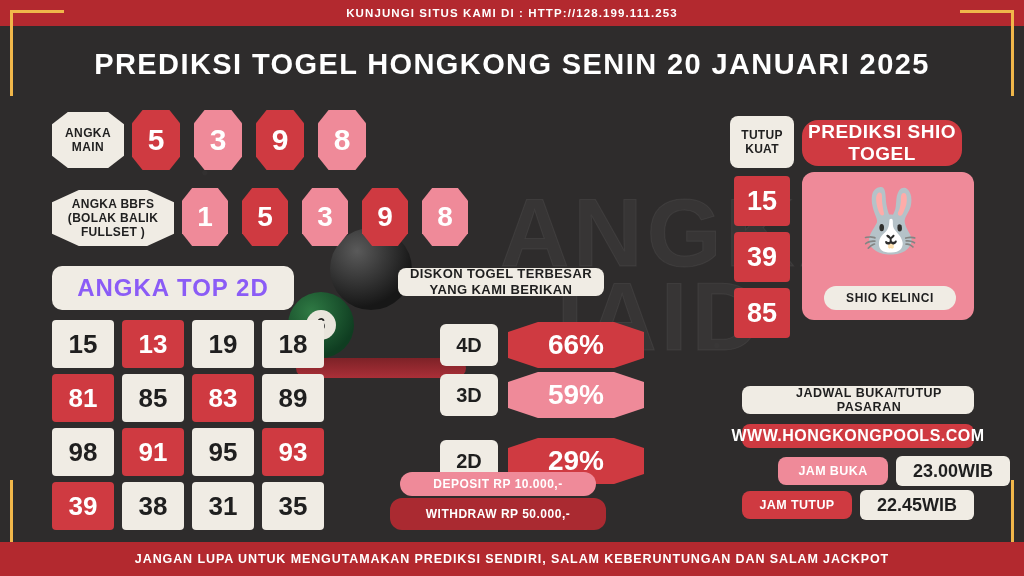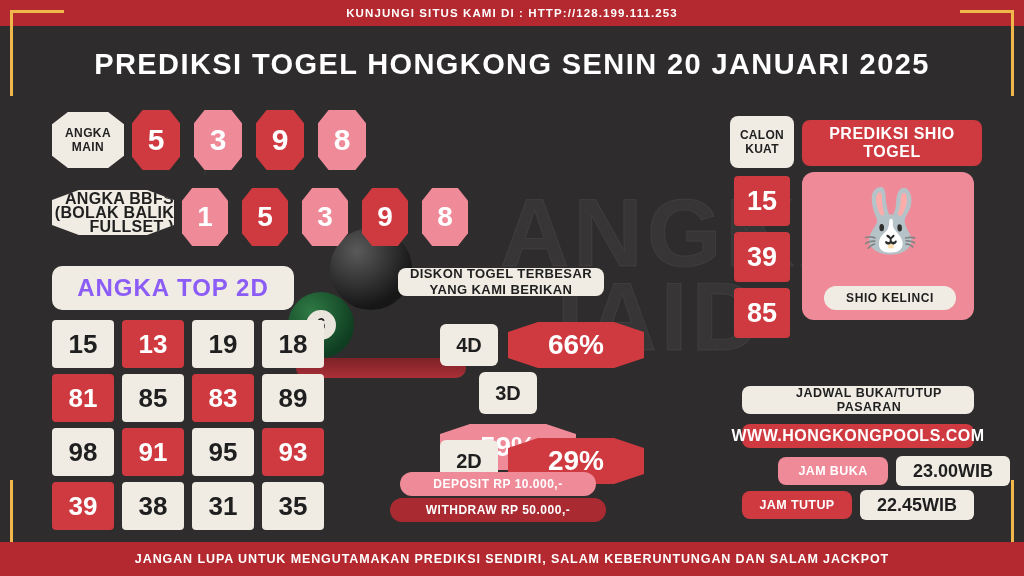--- a/index.html
+++ b/index.html
@@ -94,24 +94,23 @@
   
   .angka-main-label {
     position: absolute; top: 112px; left: 52px; width: 72px; height: 56px;
     font-size: 12px; line-height: 14px; color: #1f1f1f; letter-spacing: 0.4px;
     flex-direction: column;
   }
   .row-main { position: absolute; top: 110px; left: 132px; display: flex; gap: 14px; }
   .row-main .chip { width: 48px; height: 60px; font-size: 30px; }
 
   .bbfs-label {
-    position: absolute; top: 190px; left: 52px; width: 122px; height: 45px;
-    font-size: 16px; line-height: 14px; color: #1f1f1f; letter-spacing: 0.3px;
+    position: absolute; top: 190px; left: 52px; width: 122px; height: 56px;
+    font-size: 12px; line-height: 14px; color: #1f1f1f; letter-spacing: 0.3px;
     flex-direction: column;
-    align-items: flex-end;
   }
   .row-bbfs { position: absolute; top: 188px; left: 182px; display: flex; gap: 14px; }
   .row-bbfs .chip { width: 46px; height: 58px; font-size: 28px; }
 
   .top2d-banner {
     position: absolute; top: 266px; left: 52px; width: 242px; height: 44px;
     border-radius: 10px; font-size: 24px; color: #8b5cf6; letter-spacing: 1px;
   }
 
   .grid2d { position: absolute; top: 320px; left: 52px; display: grid;
@@ -121,41 +120,41 @@
   
   .diskon-banner {
     position: absolute; top: 268px; left: 398px; width: 206px; height: 28px;
     border-radius: 8px; font-size: 13px; line-height: 16px; color: #1f1f1f;
     flex-direction: column; letter-spacing: 0.4px;
   }
   .disk-row { position: absolute; display: flex; align-items: center; gap: 10px; padding-left: 40px; }
   .disk-tag { width: 58px; height: 42px; border-radius: 6px; font-size: 20px; }
   .disk-val { width: 136px; height: 46px; font-size: 28px; }
   .dr1 { top: 322px; left: 400px; }
-  .dr2 { top: 372px; left: 400px; flex-direction: column; }
+  .dr2 { top: 372px; left: 400px; }
   .dr3 { top: 422px; left: 400px; margin-top: 16px; }
 
   .deposit {
     position: absolute; top: 472px; left: 400px; width: 196px; height: 24px;
     border-radius: 12px; font-size: 12px; letter-spacing: 0.5px;
   }
   .withdraw {
-    position: absolute; top: 498px; left: 390px; width: 216px; height: 24px;
+    position: absolute; top: 498px; left: 390px; width: 216px; height: 32px;
     border-radius: 12px; font-size: 12px; letter-spacing: 0.5px;
   }
 
   
   .calon-label {
     position: absolute; top: 116px; left: 730px; width: 64px; height: 52px;
     border-radius: 8px; font-size: 12px; line-height: 14px; color: #1f1f1f;
     flex-direction: column; letter-spacing: 0.3px;
   }
   .shio-banner {
-    position: absolute; top: 120px; left: 802px; width: 180px; height: 46px;
-    border-radius: 8px; font-size: 16px; letter-spacing: 0.5px;
+    position: absolute; top: 120px; left: 802px; width: 160px; height: 46px;
+    border-radius: 16px; font-size: 19px; letter-spacing: 0.5px;
   }
   .calon-nums { position: absolute; top: 176px; left: 734px; display: flex;
     flex-direction: column; gap: 6px; }
   .calon-nums .chip { width: 56px; height: 50px; font-size: 27px; border-radius: 4px; }
 
   .shio-card {
     position: absolute; top: 172px; left: 802px; width: 172px; height: 148px;
     background: #ef8a99; border-radius: 12px;
   }
   .rabbit { position: absolute; top: 18px; left: 50px; font-size: 62px; line-height: 62px; }
@@ -266,21 +265,21 @@
   </div>
   <div class="disk-row dr3">
     <div class="chip cream disk-tag">2D</div>
     <div class="chip red oct disk-val">29%</div>
   </div>
 
   <div class="chip pink deposit">DEPOSIT RP 10.000,-</div>
   <div class="chip darkred withdraw">WITHDRAW RP 50.000,-</div>
 
   <div class="chip cream calon-label">
-    <span>CALON</span>
+    <span>TUTUP</span>
     <span>KUAT</span>
   </div>
   <div class="chip red shio-banner">PREDIKSI SHIO TOGEL</div>
 
   <div class="calon-nums">
     <div class="chip red">15</div>
     <div class="chip red">39</div>
     <div class="chip red">85</div>
   </div>
 

